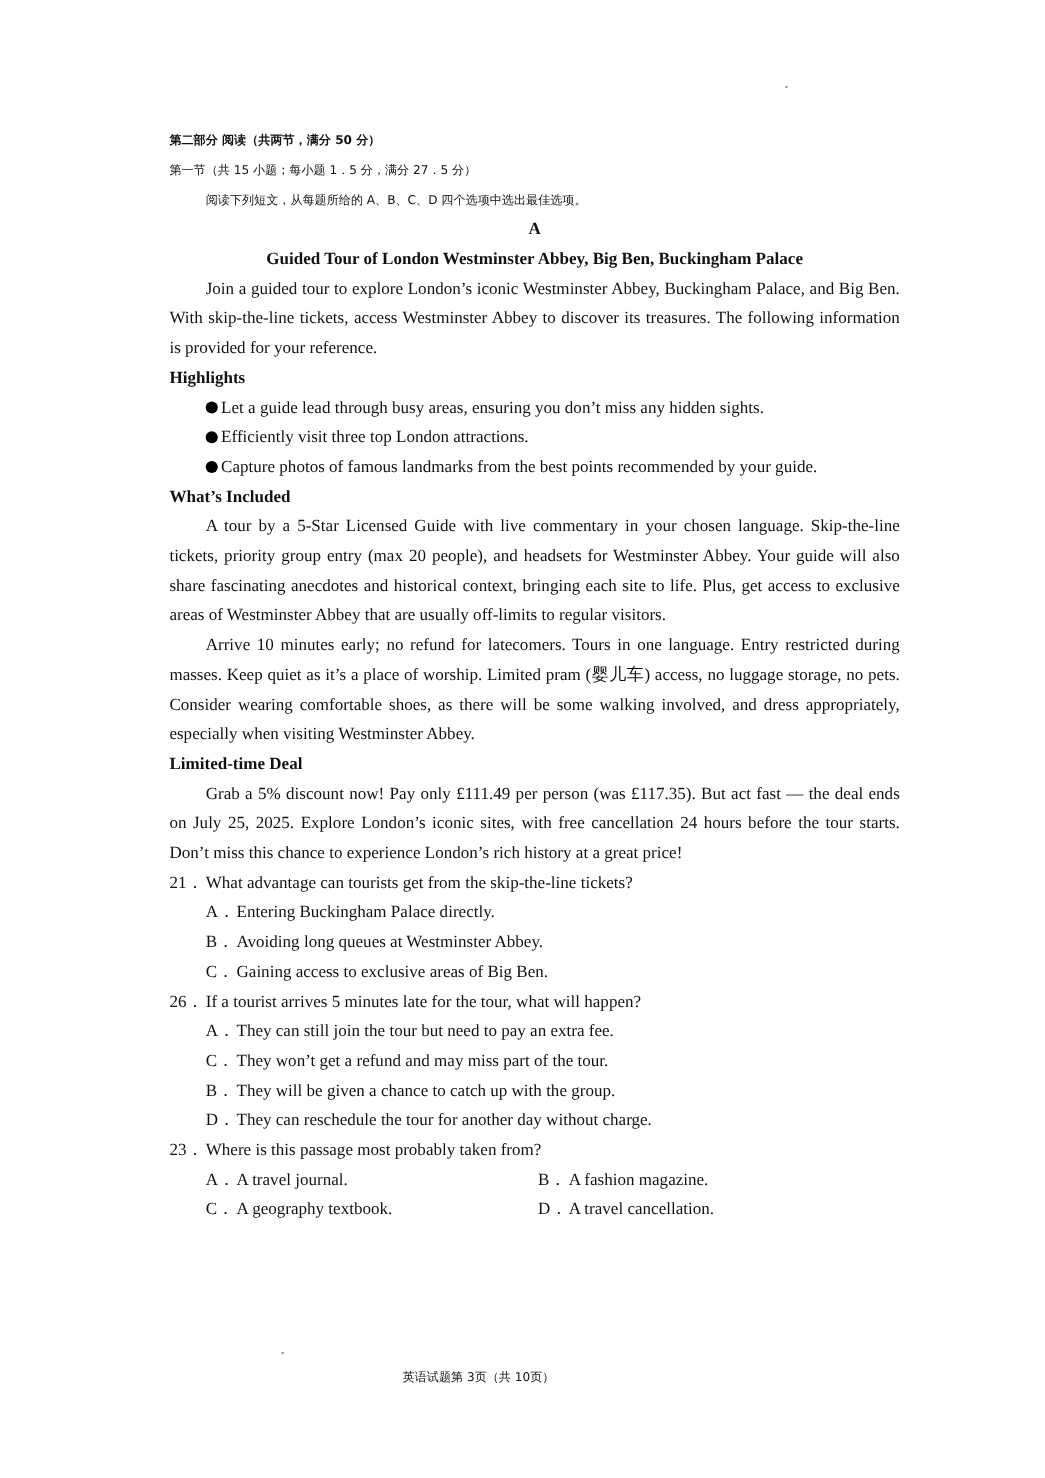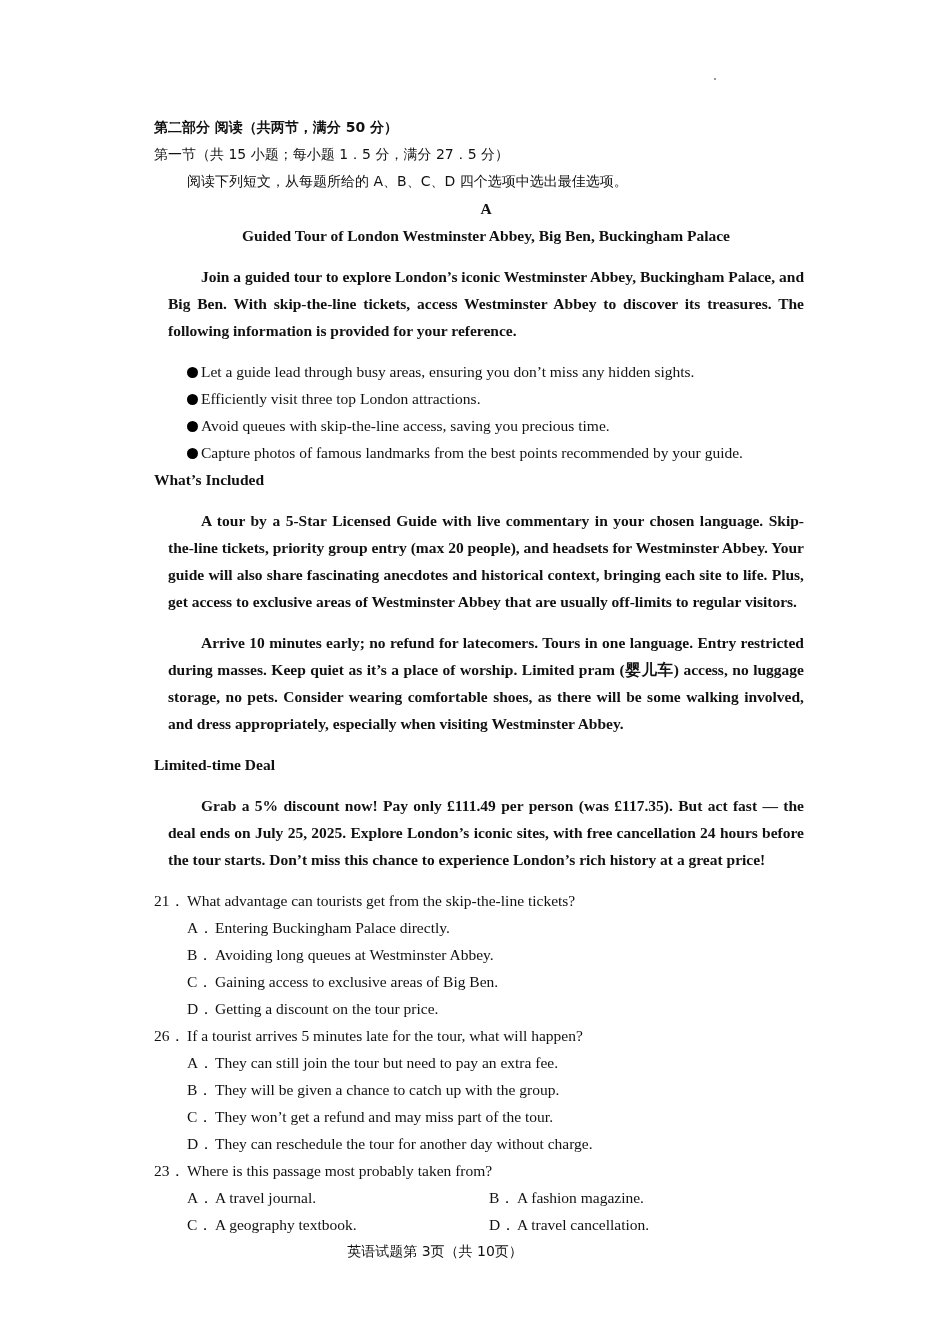--- a/index.html
+++ b/index.html
@@ -23,22 +23,21 @@
       font-size: 15.5px;
       line-height: 27px;
     }
     .line { white-space: nowrap; }
     .bold { font-weight: bold; }
     .center { text-align: center; }
     .indent { text-indent: 33px; }
     .para {
       text-align: justify;
       text-indent: 33px;
-      margin: 14px;
-      font-weight: bold;
+      margin: 0;
     }
     .bullet {
       padding-left: 33px;
       white-space: nowrap;
     }
     .bullet .dot {
       display: inline-block;
       width: 11px;
       height: 11px;
       border-radius: 50%;
@@ -67,65 +66,64 @@
       text-align: center;
       font-size: 15.5px;
       line-height: 27px;
     }
     .speck {
       position: absolute;
       width: 2px;
       height: 2px;
       background: #999;
     }
-    .cn { font-family: "DejaVu Sans", sans-serif; font-size: 14px; }
+    .cn { font-family: "DejaVu Sans", sans-serif; font-size: 11px; }
   </style>
 </head>
 <body>
 
 <span class="speck" style="left:714px;top:78px;"></span>
 <span class="speck" style="left:256px;top:1229px;"></span>
 
 <div class="page">
 
   <div class="line bold cn">第二部分 阅读（共两节，满分 50 分）</div>
   <div class="line cn">第一节（共 15 小题；每小题 1．5 分，满分 27．5 分）</div>
   <div class="line cn indent">阅读下列短文，从每题所给的 A、B、C、D 四个选项中选出最佳选项。</div>
 
   <div class="line bold center">A</div>
   <div class="line bold center">Guided Tour of London Westminster Abbey, Big Ben, Buckingham Palace</div>
   <p class="para">Join a guided tour to explore London’s iconic Westminster Abbey, Buckingham Palace, and Big Ben. With skip-the-line tickets, access Westminster Abbey to discover its treasures. The following information is provided for your reference.</p>
 
+  <div class="line bold">Highlights</div>
   <div class="bullet"><span class="dot"></span><span>Let a guide lead through busy areas, ensuring you don’t miss any hidden sights.</span></div>
   <div class="bullet"><span class="dot"></span><span>Efficiently visit three top London attractions.</span></div>
-  <div class="bullet"><span class="dot"></span><span>Avoid queues with skip-the-line access, saving you precious time.</span></div>
   <div class="bullet"><span class="dot"></span><span>Capture photos of famous landmarks from the best points recommended by your guide.</span></div>
 
   <div class="line bold">What’s Included</div>
   <p class="para">A tour by a 5-Star Licensed Guide with live commentary in your chosen language. Skip-the-line tickets, priority group entry (max 20 people), and headsets for Westminster Abbey. Your guide will also share fascinating anecdotes and historical context, bringing each site to life. Plus, get access to exclusive areas of Westminster Abbey that are usually off-limits to regular visitors.</p>
 
   <p class="para">Arrive 10 minutes early; no refund for latecomers. Tours in one language. Entry restricted during masses. Keep quiet as it’s a place of worship. Limited pram (婴儿车) access, no luggage storage, no pets. Consider wearing comfortable shoes, as there will be some walking involved, and dress appropriately, especially when visiting Westminster Abbey.</p>
 
   <div class="line bold">Limited-time Deal</div>
   <p class="para">Grab a 5% discount now! Pay only £111.49 per person (was £117.35). But act fast — the deal ends on July 25, 2025. Explore London’s iconic sites, with free cancellation 24 hours before the tour starts. Don’t miss this chance to experience London’s rich history at a great price!</p>
 
   <div class="q-stem">
     <span class="q-num">21．</span><span>What advantage can tourists get from the skip-the-line tickets?</span>
   </div>
   <div class="opt"><span class="opt-letter">A．</span><span>Entering Buckingham Palace directly.</span></div>
   <div class="opt"><span class="opt-letter">B．</span><span>Avoiding long queues at Westminster Abbey.</span></div>
   <div class="opt"><span class="opt-letter">C．</span><span>Gaining access to exclusive areas of Big Ben.</span></div>
-  <div class="opt"><span class="opt-letter">D．</span><span>Getting a discount on the tour price.</span></div>
 
   <div class="q-stem">
     <span class="q-num">26．</span><span>If a tourist arrives 5 minutes late for the tour, what will happen?</span>
   </div>
   <div class="opt"><span class="opt-letter">A．</span><span>They can still join the tour but need to pay an extra fee.</span></div>
+  <div class="opt"><span class="opt-letter">C．</span><span>They won’t get a refund and may miss part of the tour.</span></div>
   <div class="opt"><span class="opt-letter">B．</span><span>They will be given a chance to catch up with the group.</span></div>
-  <div class="opt"><span class="opt-letter">C．</span><span>They won’t get a refund and may miss part of the tour.</span></div>
   <div class="opt"><span class="opt-letter">D．</span><span>They can reschedule the tour for another day without charge.</span></div>
 
   <div class="q-stem">
     <span class="q-num">23．</span><span>Where is this passage most probably taken from?</span>
   </div>
   <div class="opt-row">
     <div class="cell"><span class="opt-letter">A．</span><span>A travel journal.</span></div>
     <div class="cell"><span class="opt-letter">B．</span><span>A fashion magazine.</span></div>
   </div>
   <div class="opt-row">

